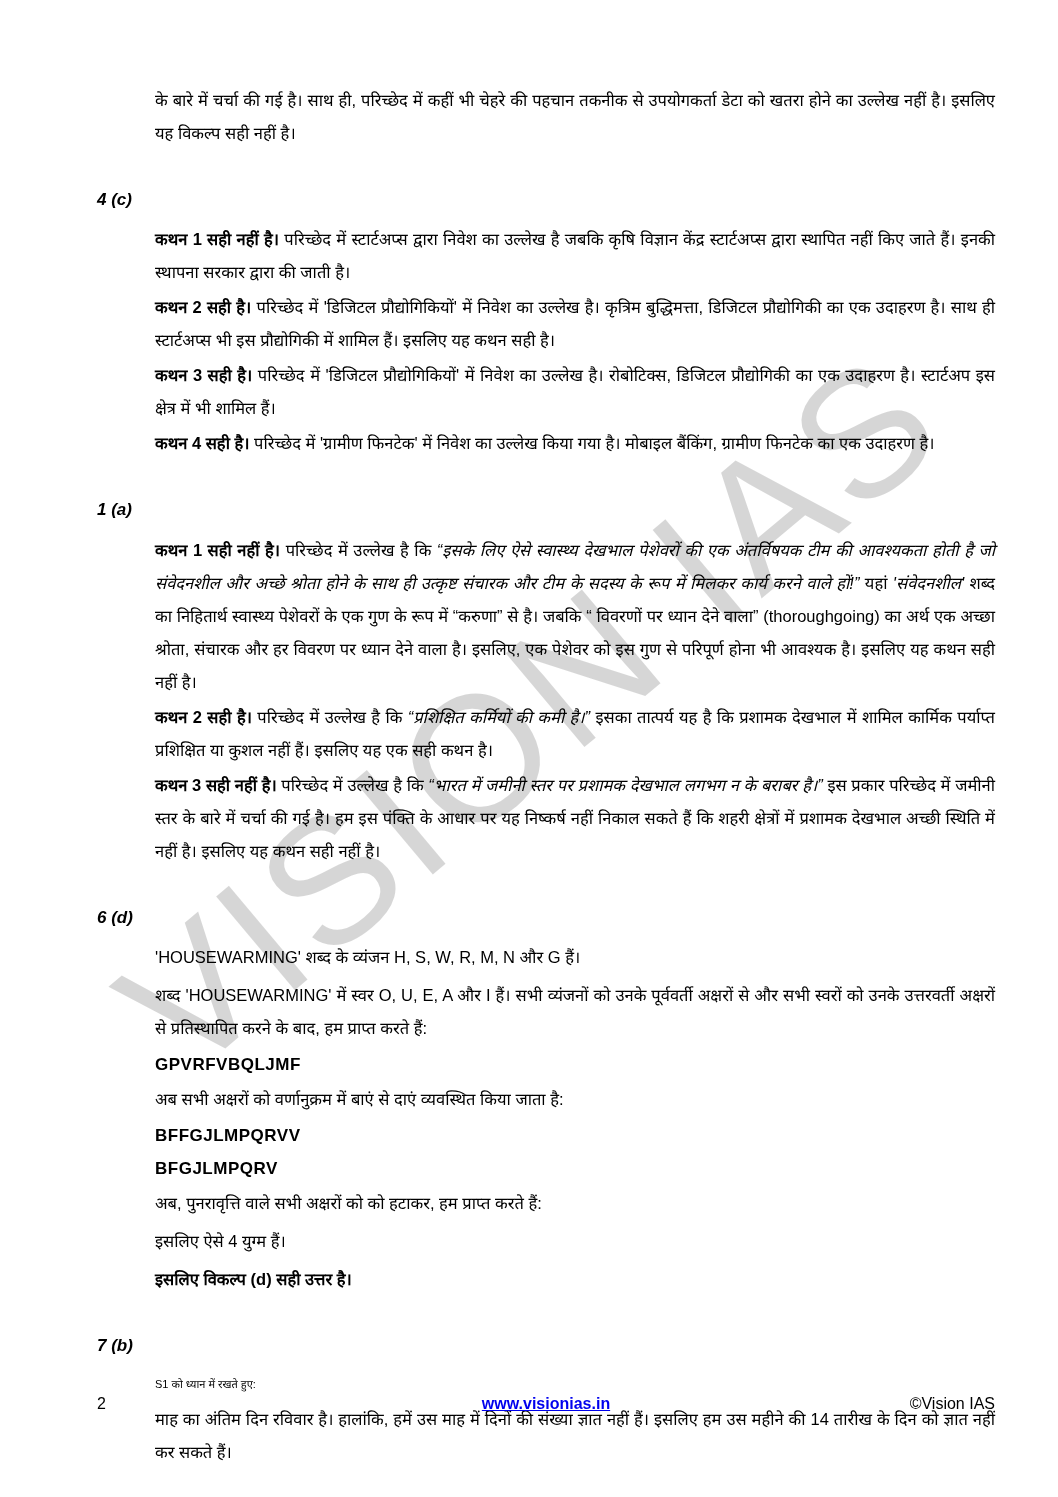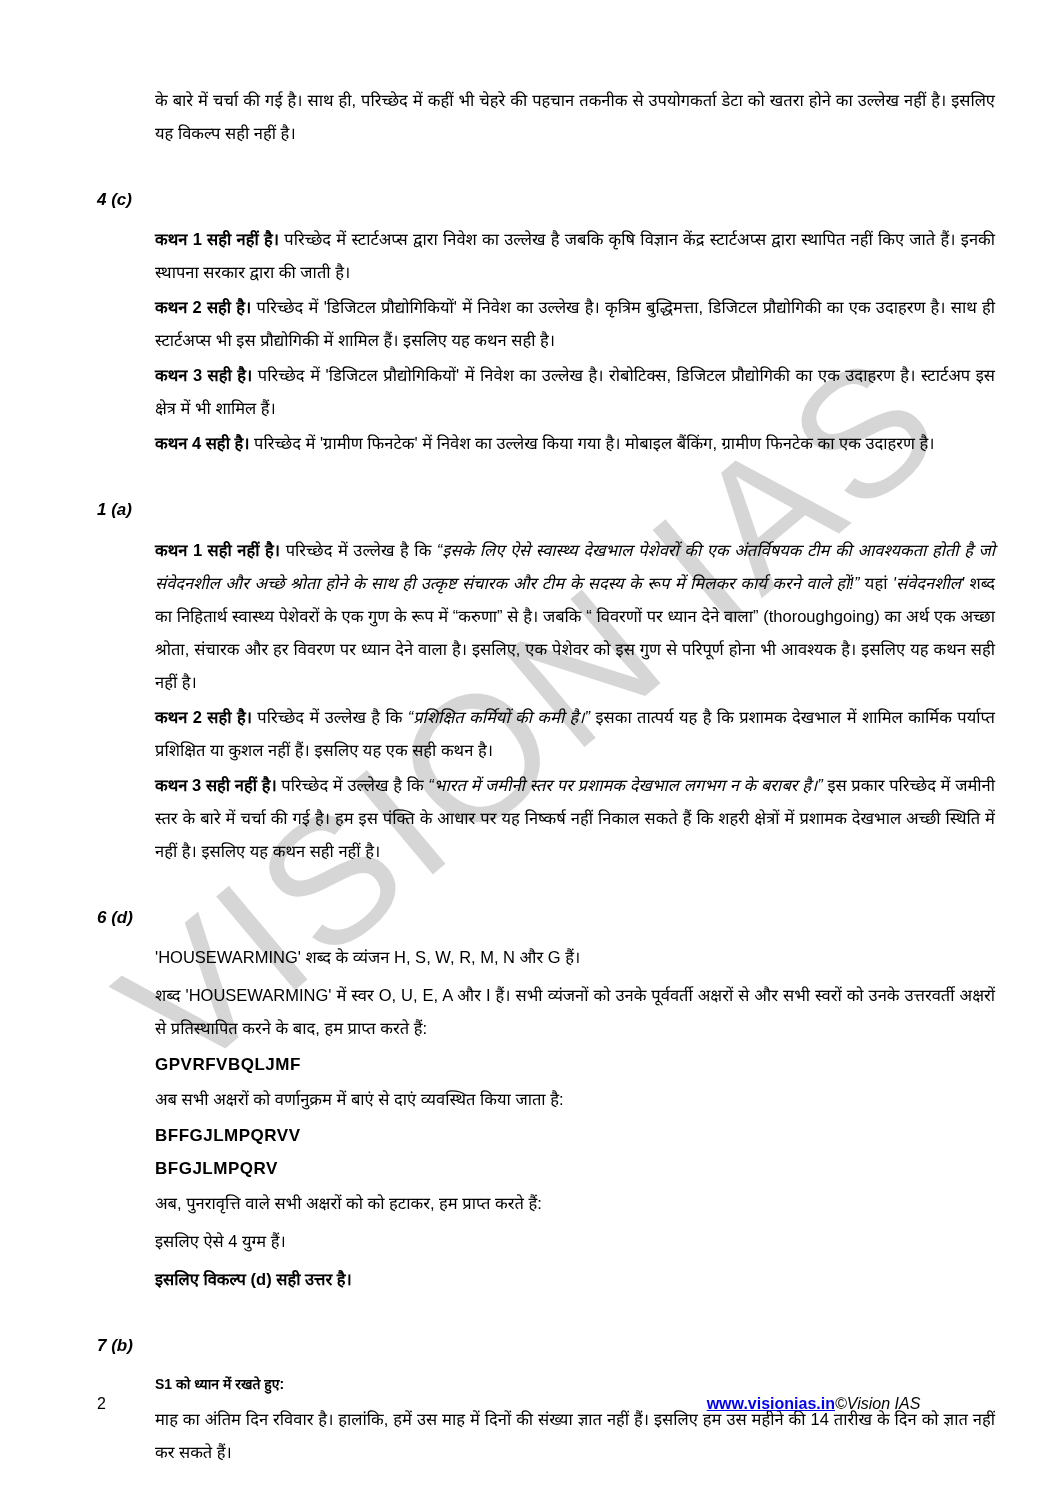--- a/index.html
+++ b/index.html
@@ -55,38 +55,38 @@
   .code {
     font-weight: bold;
     font-size: 17px;
     line-height: 29px;
     letter-spacing: 0.5px;
     margin: 4px 0 4px 0;
   }
   .p6 { margin: 0 0 5px 0; }
   .bold-line { font-weight: bold; }
   .h7 {
-    font-weight: bold;
-    font-size: 14px;
+    font-weight: normal;
+    font-size: 11px;
     line-height: 29px;
     margin: 0 0 4px 0;
   }
   .footer {
     position: absolute;
     z-index: 1;
     left: 97px;
     width: 898px;
     bottom: 84px;
     display: flex;
     align-items: center;
     font-size: 16px;
   }
   .f-left  { width: 160px; text-align: left; }
-  .f-mid   { flex: 1; text-align: right; }
-  .f-right { width: 160px; text-align: left; font-style: italic; }
+  .f-mid   { flex: 1; text-align: center; }
+  .f-right { width: 160px; text-align: right; }
   .footer a {
     color: #0000EE;
     font-weight: bold;
     text-decoration: underline;
     cursor: pointer;
   }
 </style>
 </head>
 <body>
 

